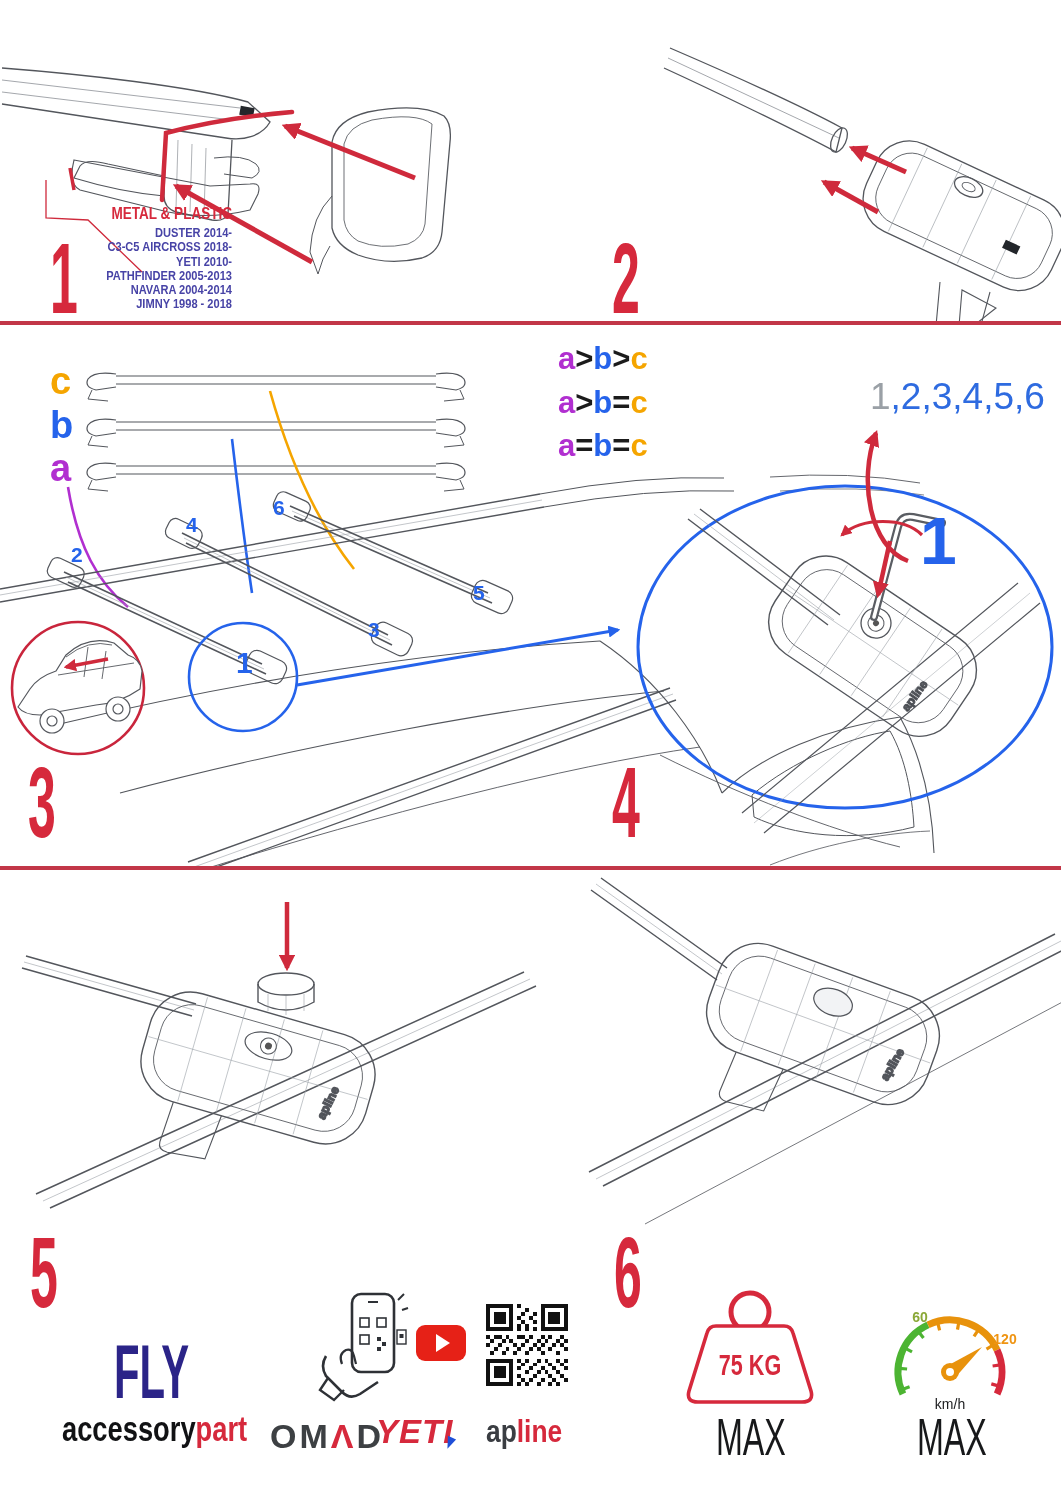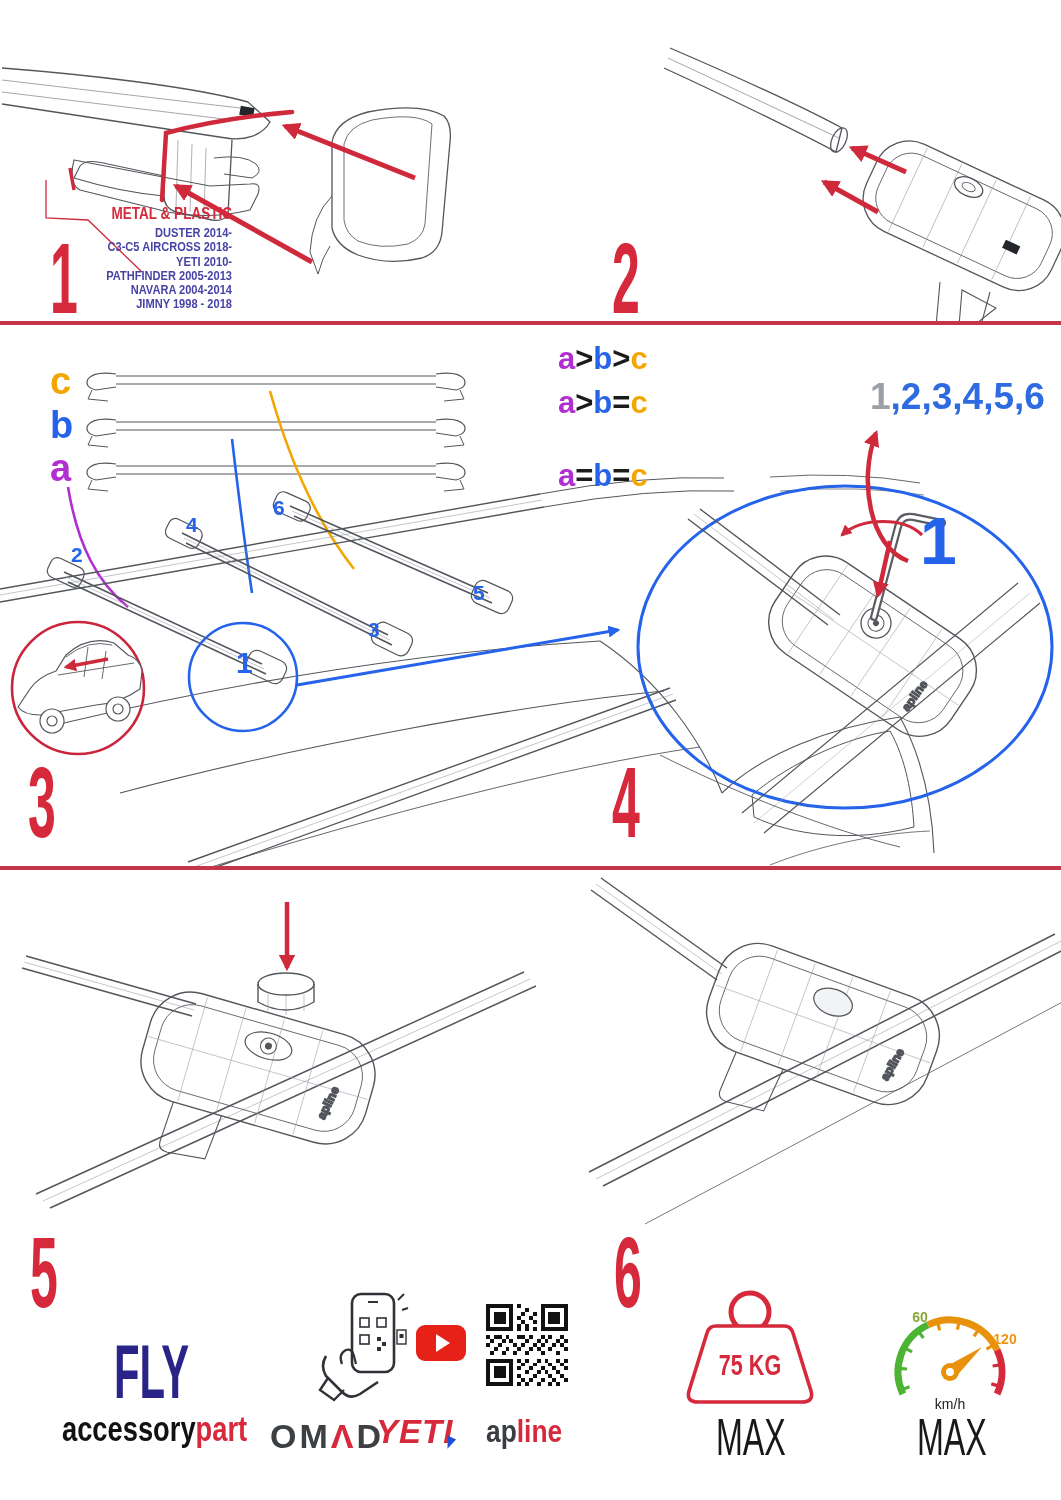--- a/index.html
+++ b/index.html
@@ -11,21 +11,21 @@
   .step-num{position:absolute;color:#d6293c;font-weight:bold;font-size:100px;line-height:.8;
             transform:scaleX(.5);transform-origin:left top;letter-spacing:-2px;}
   .metal-block{position:absolute;left:40px;top:204px;width:192px;text-align:right;
                transform:scaleX(.82);transform-origin:100% 0;}
   .metal-heading{display:block;color:#d6293c;font-weight:bold;font-size:16.5px;margin-bottom:3px;}
   .model-line{color:#4743a6;font-weight:bold;font-size:13.5px;line-height:1.06;}
   .bar-label{position:absolute;font-weight:bold;font-size:38px;line-height:1;}
   .lab-c{color:#f5a500;} .lab-b{color:#2563eb;} .lab-a{color:#b12fd0;}
   .cmp{position:absolute;font-weight:bold;font-size:31px;line-height:1;left:558px;}
   .cmp .ca{color:#b12fd0;} .cmp .cb{color:#2563eb;} .cmp .cc{color:#f5a500;} .cmp .cop{color:#1b1b1b;}
-  .sequence{position:absolute;left:870px;top:378px;font-weight:bold;font-size:37px;line-height:1;}
+  .sequence{position:absolute;left:870px;top:378px;font-weight:normal;font-size:37px;line-height:1;}
   .seq-first{color:#9aa0a6;} .seq-rest{color:#2e6be0;}
   .roof-num{position:absolute;color:#2563eb;font-weight:bold;font-size:21px;line-height:1;}
   .circle-num{position:absolute;color:#2563eb;font-weight:bold;font-size:30px;line-height:1;}
   .callout-1{position:absolute;left:920px;top:508px;color:#2563eb;font-weight:bold;font-size:66px;line-height:1;}
   .fly{position:absolute;left:114px;top:1342px;color:#2b2488;font-weight:bold;font-size:76px;
        line-height:.8;transform:scaleX(.55);transform-origin:left top;}
   .accpart{position:absolute;left:62px;top:1412px;font-weight:bold;font-size:35px;line-height:.95;
            transform:scaleX(.78);transform-origin:left top;}
   .acc-black{color:#111214;} .acc-red{color:#d6293c;}
   .omad{position:absolute;left:270px;top:1417px;font-weight:bold;font-size:34px;letter-spacing:3px;color:#3d4043;}
@@ -225,21 +225,21 @@
       <path d="M908,236 C870,222 858,156 876,108" stroke="#cf2a3c" stroke-width="4.5" fill="none" marker-end="url(#ar2)"></path>
     </g>
   </svg>
 
   <span class="bar-label lab-c" style="left:50px;top:362px">c</span>
   <span class="bar-label lab-b" style="left:50px;top:406px">b</span>
   <span class="bar-label lab-a" style="left:50px;top:449px">a</span>
 
   <div class="cmp" style="top:343px"><span class="ca">a</span><span class="cop">&gt;</span><span class="cb">b</span><span class="cop">&gt;</span><span class="cc">c</span></div>
   <div class="cmp" style="top:387px"><span class="ca">a</span><span class="cop">&gt;</span><span class="cb">b</span><span class="cop">=</span><span class="cc">c</span></div>
-  <div class="cmp" style="top:460px"><span class="ca">a</span><span class="cop">=</span><span class="cb">b</span><span class="cop">=</span><span class="cc">c</span></div>
+  <div class="cmp" style="top:430px"><span class="ca">a</span><span class="cop">=</span><span class="cb">b</span><span class="cop">=</span><span class="cc">c</span></div>
 
   <div class="sequence">
     <span class="seq-first">1</span><span class="seq-rest">,2,3,4,5,6</span>
   </div>
 
   <span class="roof-num" style="left:71px;top:544px">2</span>
   <span class="roof-num" style="left:186px;top:514px">4</span>
   <span class="roof-num" style="left:273px;top:497px">6</span>
   <span class="roof-num" style="left:368px;top:619px">3</span>
   <span class="roof-num" style="left:473px;top:582px">5</span>

